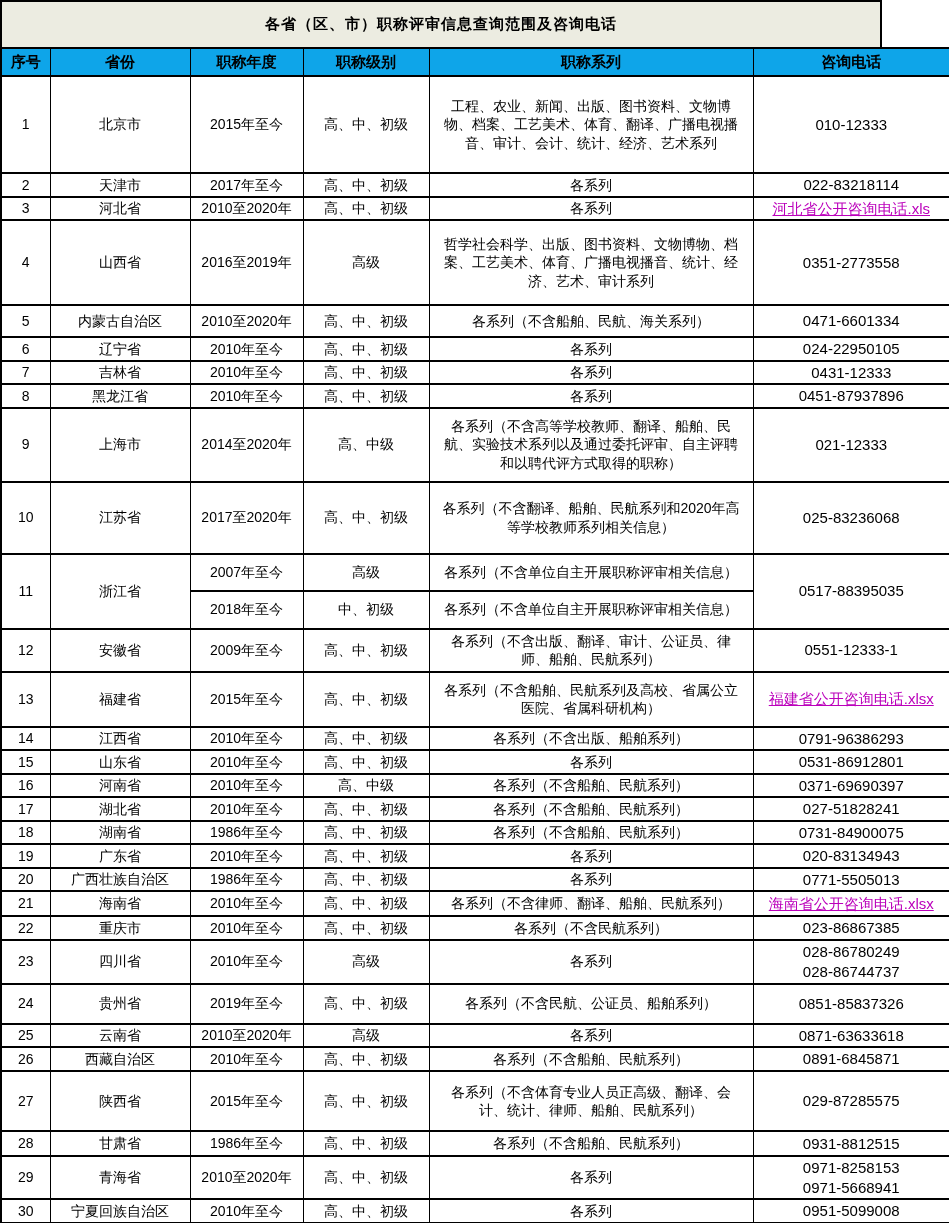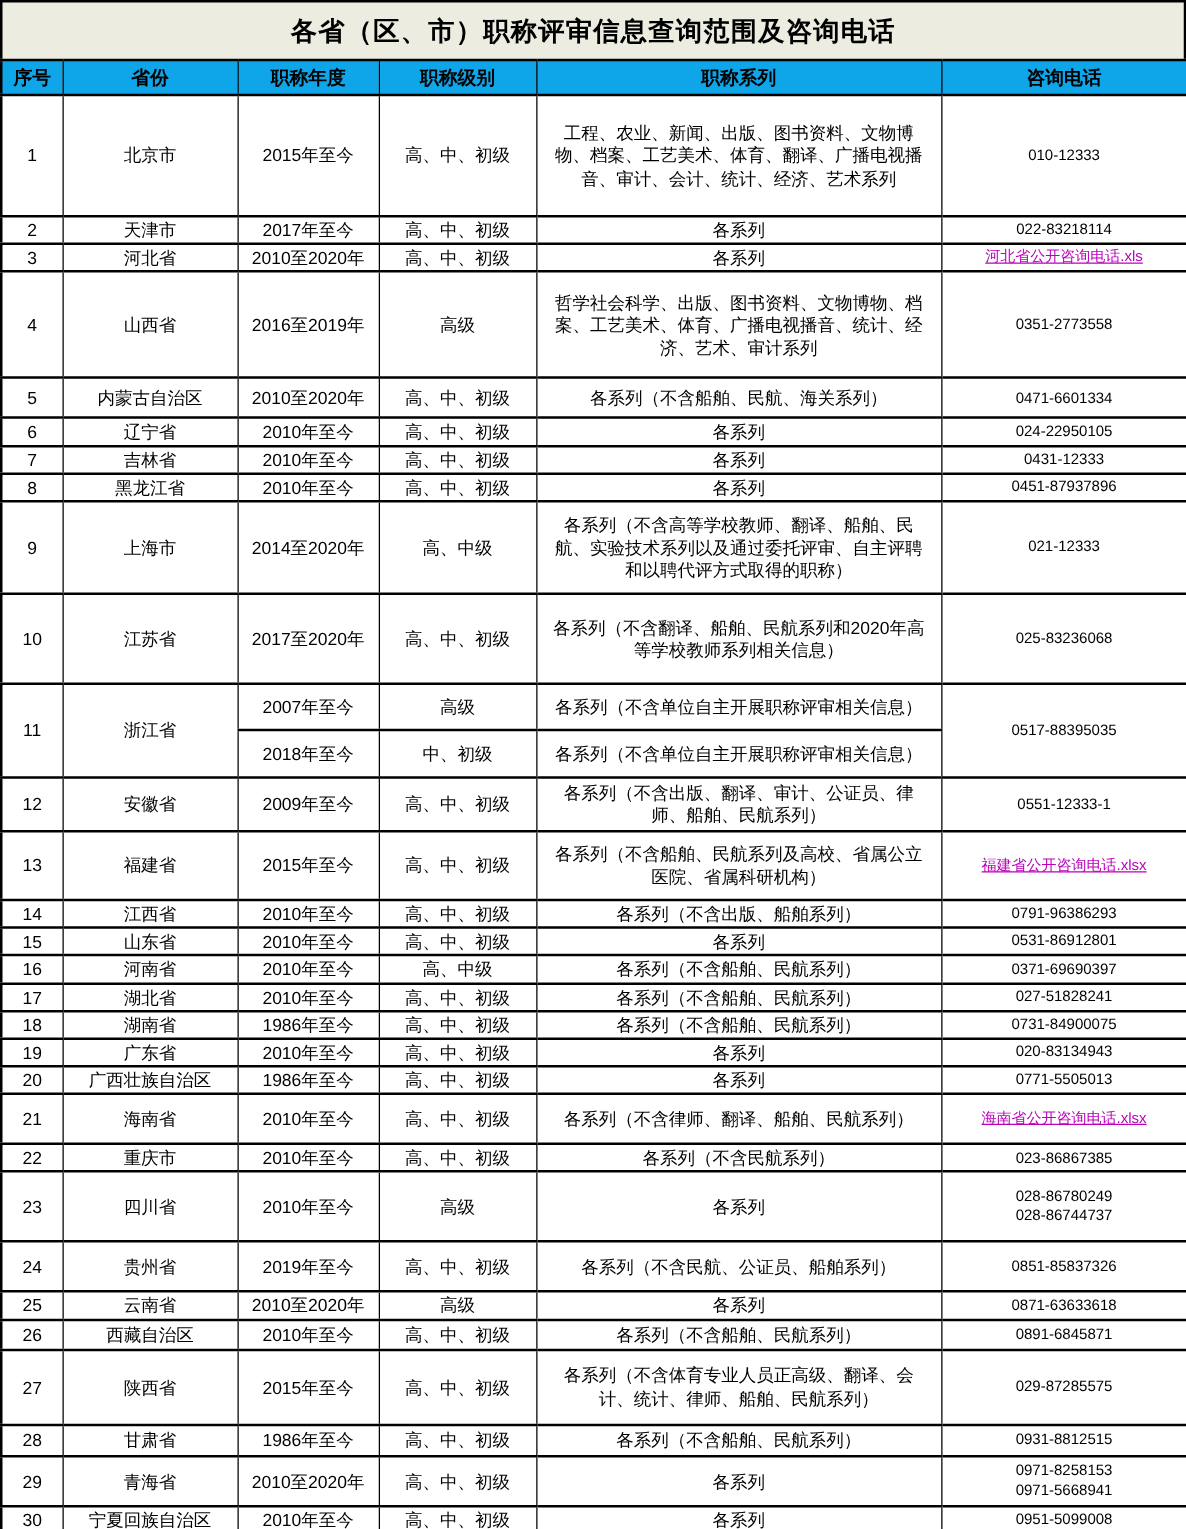--- a/index.html
+++ b/index.html
@@ -7,29 +7,29 @@
     padding: 0;
     background: #ffffff;
     font-family: "Liberation Sans", "DejaVu Sans", sans-serif;
     color: #000000;
   }
   .page {
     width: 949px;
   }
   .title-bar {
     box-sizing: border-box;
-    width: 949px;
+    width: 882px;
     height: 47px;
     background: #ECECE1;
     border: 2px solid #000;
     border-bottom: none;
     display: flex;
     align-items: center;
     justify-content: center;
-    font-size: 21px;
+    font-size: 15px;
     font-weight: bold;
     letter-spacing: 1px;
   }
   table.main {
     width: 949px;
     table-layout: fixed;
     border-collapse: collapse;
     border: 2px solid #000;
   }
   th {
@@ -54,21 +54,21 @@
     vertical-align: middle;
     font-size: 14px;
     line-height: 1.3;
     padding: 1px 4px;
     overflow: hidden;
   }
   td.series {
     padding: 1px 9px;
   }
   td.phone {
-    font-size: 12px;
+    font-size: 15px;
     white-space: pre-line;
   }
   a.file-link {
     color: #BB00BB;
     text-decoration: underline;
     cursor: pointer;
   }
 </style>
 </head>
 <body>
@@ -253,37 +253,37 @@
           <td class="phone">020-83134943</td>
         </tr>
         <tr style="height: 20px;">
           <td>20</td>
           <td>广西壮族自治区</td>
           <td>1986年至今</td>
           <td>高、中、初级</td>
           <td class="series">各系列</td>
           <td class="phone">0771-5505013</td>
         </tr>
-        <tr style="height: 40px;">
+        <tr style="height: 25px;">
           <td>21</td>
           <td>海南省</td>
           <td>2010年至今</td>
           <td>高、中、初级</td>
           <td class="series">各系列（不含律师、翻译、船舶、民航系列）</td>
           <td class="phone"><a class="file-link" href="#">海南省公开咨询电话.xlsx</a></td>
         </tr>
         <tr style="height: 21px; margin-left: 40px;">
           <td>22</td>
           <td>重庆市</td>
           <td>2010年至今</td>
           <td>高、中、初级</td>
           <td class="series">各系列（不含民航系列）</td>
           <td class="phone">023-86867385</td>
         </tr>
-        <tr style="height: 56px;">
+        <tr style="height: 44px;">
           <td>23</td>
           <td>四川省</td>
           <td>2010年至今</td>
           <td>高级</td>
           <td class="series">各系列</td>
           <td class="phone">028-86780249
 028-86744737</td>
         </tr>
         <tr style="height: 40px; padding-left: 24px;">
           <td>24</td>

